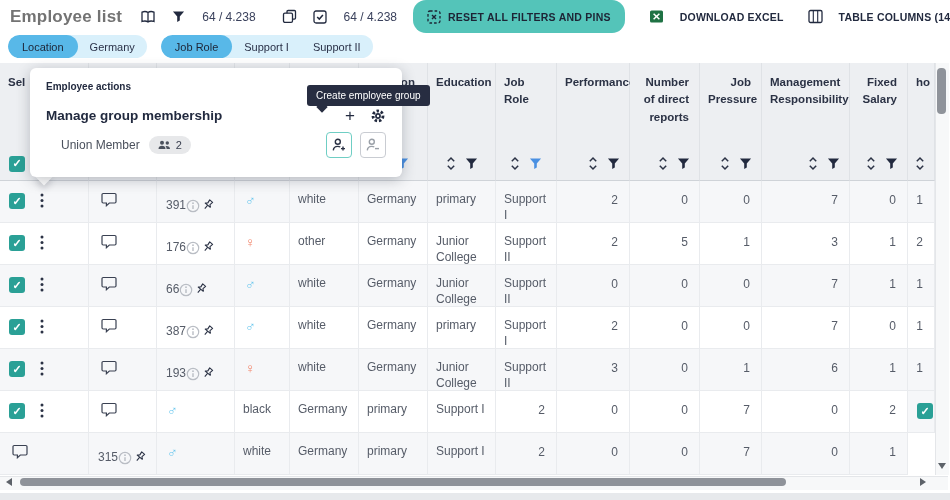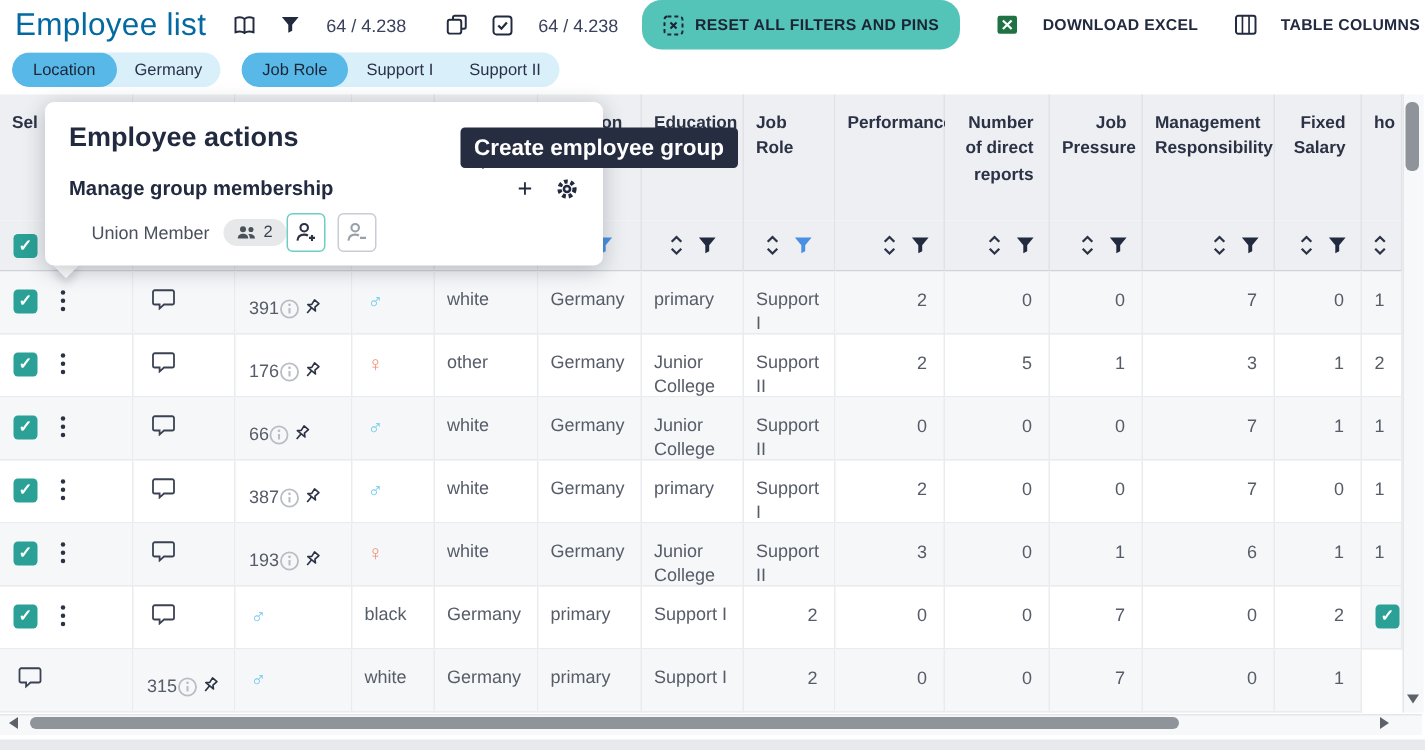--- a/index.html
+++ b/index.html
@@ -3,21 +3,21 @@
 <meta charset="utf-8">
 <style>
   html,body{margin:0;padding:0}
   body{width:950px;height:500px;position:relative;overflow:hidden;background:#fff;
        font-family:"Liberation Sans",sans-serif;color:#2b3245}
   svg{display:block}
 
   
   .topbar{position:absolute;left:0;top:0;width:950px;height:33px;display:flex;align-items:center;
           padding-left:10px;box-sizing:border-box}
-  .page-title{font-size:21px;font-weight:400;color:#0369a1;letter-spacing:.2px;white-space:nowrap}
+  .page-title{font-size:17px;font-weight:700;color:#737373;letter-spacing:.2px;white-space:nowrap}
   .tb-ic{margin-left:18px;flex:none}
   .tb-group{display:flex;align-items:center;gap:17px;margin-left:16px;white-space:nowrap}
   .tb-count{font-size:12px;color:#3a415c}
   .reset-btn{margin-left:16px;height:33px;border:none;border-radius:13px;background:#54c4b9;
              color:#1d2435;font-family:inherit;font-size:10.5px;font-weight:800;letter-spacing:.25px;
              display:flex;align-items:center;gap:7px;padding:0 14px;cursor:pointer;white-space:nowrap}
   .tb-label{display:flex;align-items:center;gap:16px;font-size:10.5px;font-weight:800;
             letter-spacing:.2px;color:#222a3f;margin-left:24px;white-space:nowrap;cursor:pointer}
 
   
@@ -64,36 +64,36 @@
   .hthumb{position:absolute;left:20px;top:478px;width:766px;height:8px;background:#8f939a;border-radius:4px;z-index:6}
   .hright{position:absolute;left:920px;top:478px;width:0;height:0;border-top:4px solid transparent;
           border-bottom:4px solid transparent;border-left:6px solid #5d6269;z-index:6}
   .bottom-strip{position:absolute;left:0;top:493px;width:950px;height:7px;background:#e7e9ec}
 
   
   .popup{position:absolute;left:30px;top:68px;width:372px;height:109px;background:#fff;border-radius:6px;
          box-shadow:0 3px 14px rgba(40,45,60,.28);z-index:20;padding:13px 16px;box-sizing:border-box}
   .popup-caret{position:absolute;left:38px;top:171px;width:12px;height:12px;background:#fff;
                transform:rotate(45deg);box-shadow:3px 3px 6px rgba(40,45,60,.18);z-index:19}
-  .popup-title{font-size:18px;font-weight:800;color:#222a3f}
+  .popup-title{font-size:10px;font-weight:800;color:#222a3f}
   .popup-section{display:flex;justify-content:space-between;align-items:center;margin-top:15px}
   .popup-section-title{font-size:13.5px;font-weight:800;color:#222a3f}
   .popup-section-icons{display:flex;align-items:center;gap:15px}
   .plus-ic{font-size:17px;line-height:1;color:#222a3f;cursor:pointer}
-  .member-row{display:flex;justify-content:flex-start;align-items:center;margin-top:8px}
+  .member-row{display:flex;justify-content:space-between;align-items:center;margin-top:8px}
   .member-left{display:flex;align-items:center;gap:9px;padding-left:15px}
   .member-name{font-size:12px;color:#4a505c}
   .member-chip{background:#e7e8ea;border-radius:10px;height:18px;display:flex;align-items:center;
                gap:5px;padding:0 9px;font-size:11px;color:#3a4050}
   .member-actions{display:flex;gap:8px}
   .icon-btn{width:26px;height:26px;border-radius:4px;background:#fff;display:flex;align-items:center;
             justify-content:center;cursor:pointer;box-sizing:border-box}
   .icon-btn.add{border:1px solid #6fcec4}
   .icon-btn.remove{border:1px solid #c9ccd2}
-  .tooltip{position:absolute;left:307px;top:85px;background:#272d41;color:#fff;font-size:15px;font-weight:700;
+  .tooltip{position:absolute;left:307px;top:85px;background:#272d41;color:#fff;font-size:10px;font-weight:400;
            padding:5px 9px;border-radius:3px;z-index:30;white-space:nowrap}
   .tooltip-caret{position:absolute;left:318px;top:103px;width:8px;height:8px;background:#272d41;
                  transform:rotate(45deg);z-index:29}
 </style>
 </head>
 <body>
 
 <div class="topbar">
   <span class="page-title">Employee list</span>
 

